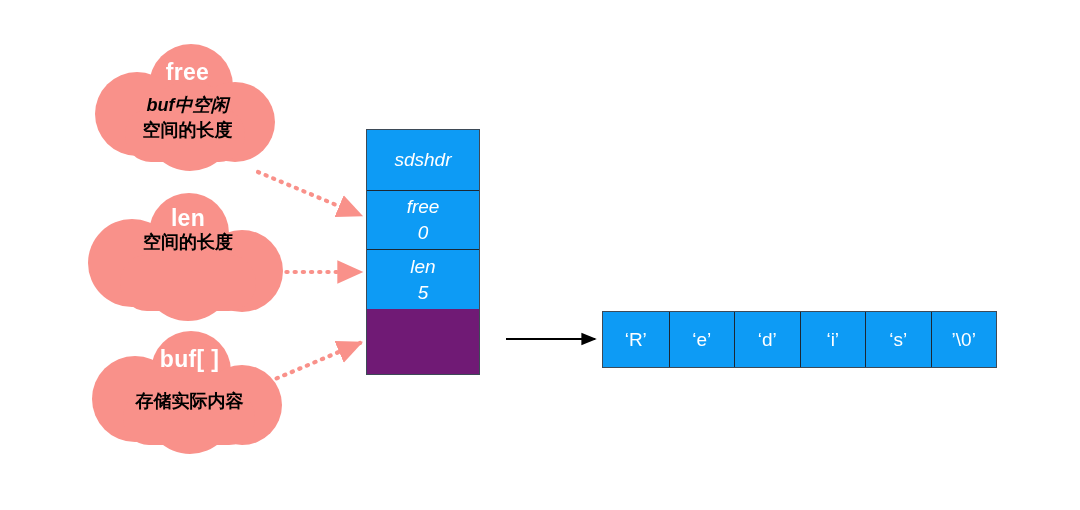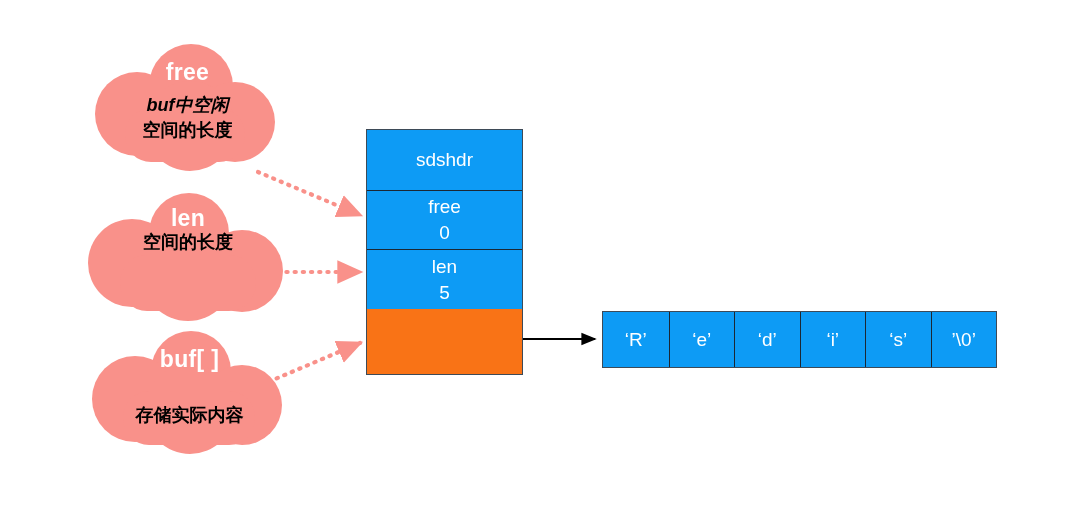--- a/index.html
+++ b/index.html
@@ -59,26 +59,27 @@
     line-height: 25px;
     text-align: center;
     white-space: nowrap;
   }
 
   
   .struct-box {
     position: absolute;
     left: 366px;
     top: 129px;
-    width: 157px;
+    width: 114px;
     height: 246px;
     border: 1.6px solid #3d4a57;
     box-sizing: border-box;
-    background: #f97316;
+    background: #701a75;
     z-index: 2;
+    font-style: italic;
   }
   .struct-row {
     position: absolute;
     left: 0;
     width: 100%;
     box-sizing: border-box;
     background: #0d9bf5;
     color: #ffffff;
     display: flex;
     flex-direction: column;
@@ -190,21 +191,21 @@
       <g fill="#F9918A">
         <circle cx="99" cy="40" r="40"></circle>
         <circle cx="43" cy="68" r="43"></circle>
         <circle cx="150" cy="74" r="40"></circle>
         <circle cx="98" cy="78" r="45"></circle>
         <rect x="31" y="60" width="132" height="54" rx="26"></rect>
       </g>
     </svg>
     <div class="cloud-text" style="padding-top:17px;">
       <div class="cloud-title">buf[ ]</div>
-      <div class="cloud-desc" style="margin-top:32px;font-family:Liberation Serif, serif;">存储实际内容</div>
+      <div class="cloud-desc" style="margin-top:18px;font-family:Liberation Serif, serif;">存储实际内容</div>
     </div>
   </div>
 
   <div class="struct-box">
     <div class="struct-row row-sdshdr">
       <span>sdshdr</span>
     </div>
     <div class="struct-row row-free">
       <span>free</span>
       <span>0</span>

